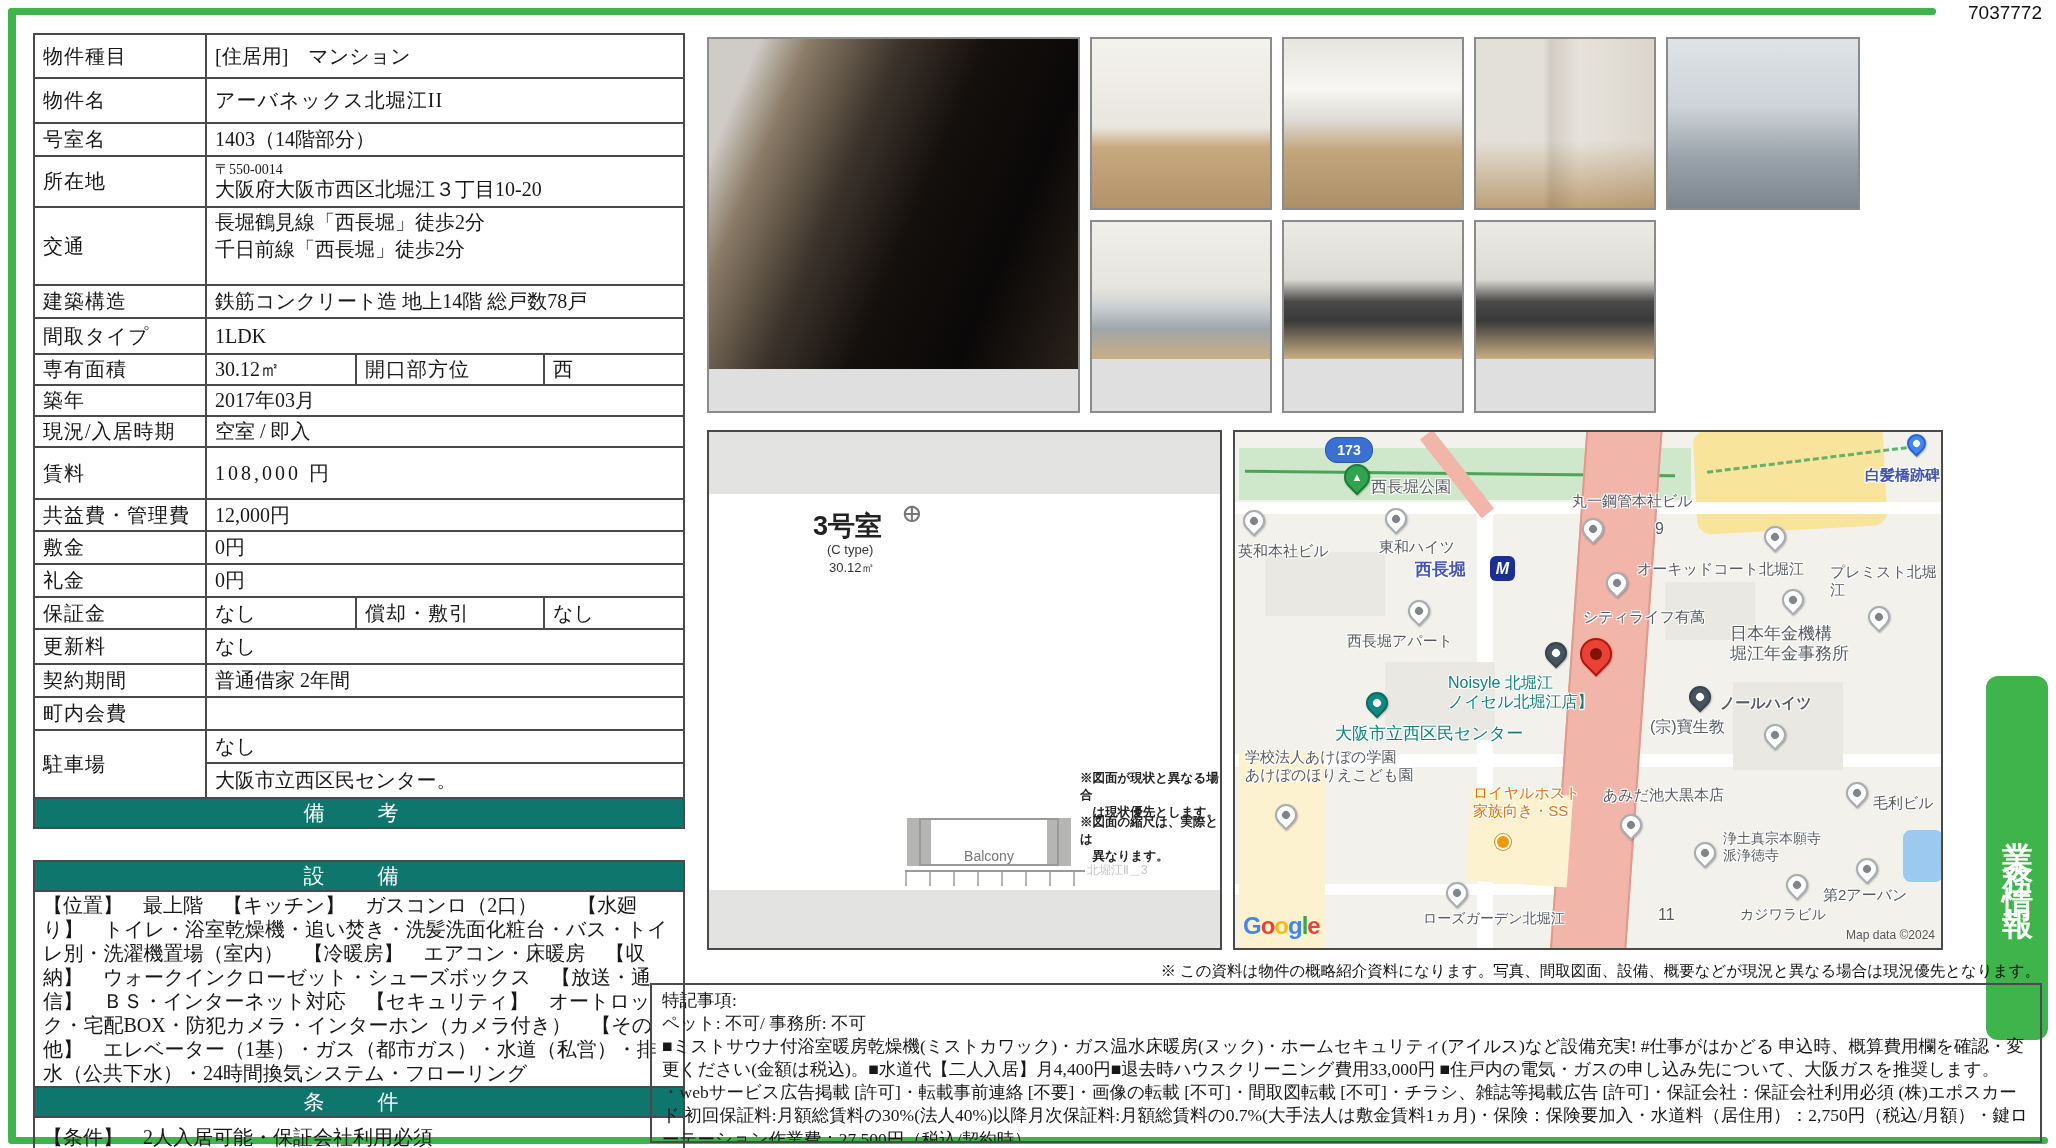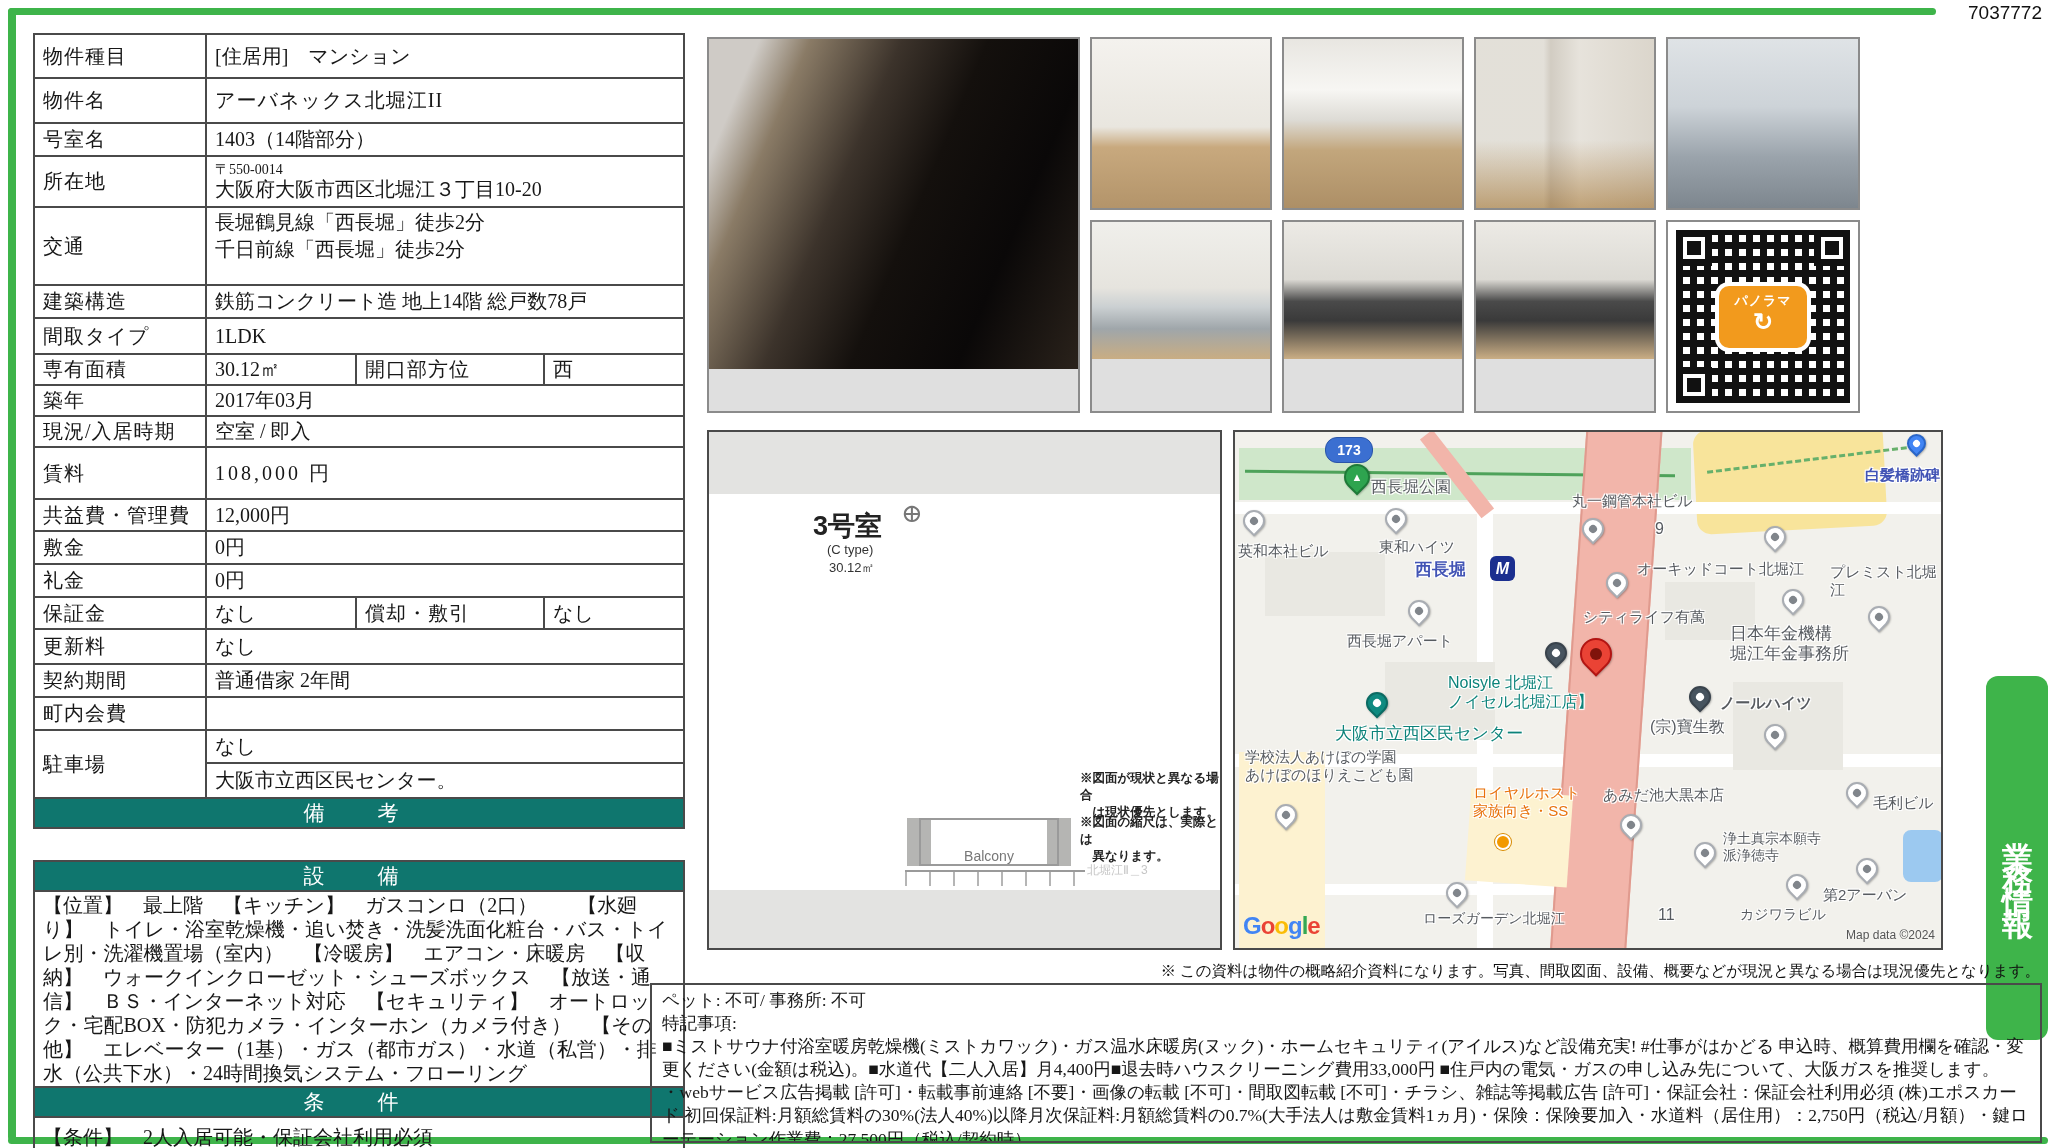--- a/index.html
+++ b/index.html
@@ -266,30 +266,20 @@
     </div>
   <div class="photo-cell" style="left:1282px;top:220px;width:182px;height:193px;">
       <div class="photo ph-kitchen2"></div>
       <div class="strip"></div>
     </div>
   <div class="photo-cell" style="left:1474px;top:220px;width:182px;height:193px;">
       <div class="photo ph-kitchen2"></div>
       <div class="strip"></div>
     </div>
 
-  <div class="qr-cell" style="left:1666px;top:220px;width:194px;height:193px;">
-    <div class="qr-pattern"></div>
-    <div class="qr-finder" style="left:8px;top:8px;"></div>
-    <div class="qr-finder" style="right:8px;top:8px;"></div>
-    <div class="qr-finder" style="left:8px;bottom:8px;"></div>
-    <div class="panorama-badge">
-      <div class="txt">パノラマ</div>
-      <div class="arrow">↻</div>
-    </div>
-  </div>
 
   <div class="fp-box">
     <div class="fp-strip-top"></div>
     <div class="fp-strip-bot"></div>
     <div class="fp-roomno">3号室</div>
     <div class="fp-type">(C type)</div>
     <div class="fp-area">30.12㎡</div>
     <div class="fp-compass">⊕</div>
     <div class="fp-blk" style="left:198px;"></div>
     <div class="fp-blk" style="left:338px;"></div>
@@ -377,19 +367,19 @@
         <div class="map-label" style="left: 423px; top: 474px; font-size: 16px;">11</div>
         <div class="pin pin-gray" style="left: 551px; top: 442px;"></div>
         <div class="map-label" style="left: 505px; top: 474px; font-size: 14px;">カジワラビル</div>
       </div>
     <div class="g-logo"><span style="color: rgb(66, 133, 244);">G</span><span style="color: rgb(234, 67, 53);">o</span><span style="color: rgb(251, 188, 5);">o</span><span style="color: rgb(66, 133, 244);">g</span><span style="color: rgb(52, 168, 83);">l</span><span style="color: rgb(234, 67, 53);">e</span></div>
     <div class="map-attr">Map data ©2024</div>
   </div>
 
   <div class="disclaimer">※ この資料は物件の概略紹介資料になります。写真、間取図面、設備、概要などが現況と異なる場合は現況優先となります。</div>
   <div class="notes-box">
+    <p>特記事項:</p>
     <p>ペット: 不可/ 事務所: 不可</p>
-    <p>特記事項:</p>
     <p>■ミストサウナ付浴室暖房乾燥機(ミストカワック)・ガス温水床暖房(ヌック)・ホームセキュリティ(アイルス)など設備充実! #仕事がはかどる 申込時、概算費用欄を確認・変更ください(金額は税込)。■水道代【二人入居】月4,400円■退去時ハウスクリーニング費用33,000円 ■住戸内の電気・ガスの申し込み先について、大阪ガスを推奨します。</p>
     <p>・webサービス広告掲載 [許可]・転載事前連絡 [不要]・画像の転載 [不可]・間取図転載 [不可]・チラシ、雑誌等掲載広告 [許可]・保証会社：保証会社利用必須 (株)エポスカード 初回保証料:月額総賃料の30%(法人40%)以降月次保証料:月額総賃料の0.7%(大手法人は敷金賃料1ヵ月)・保険：保険要加入・水道料（居住用）：2,750円（税込/月額）・鍵ローテーション作業費：27,500円（税込/契約時）</p>
   </div>
 
 </div>
 
 </body></html>

